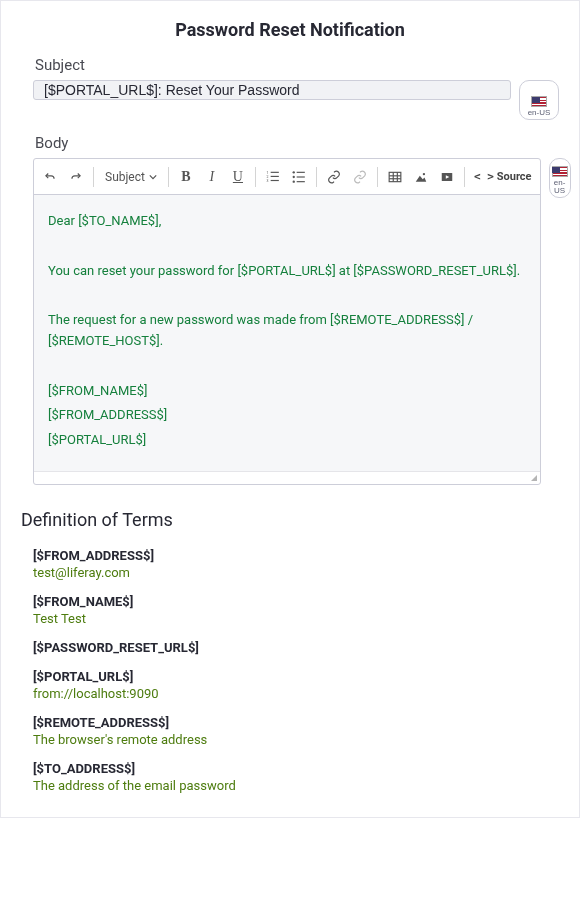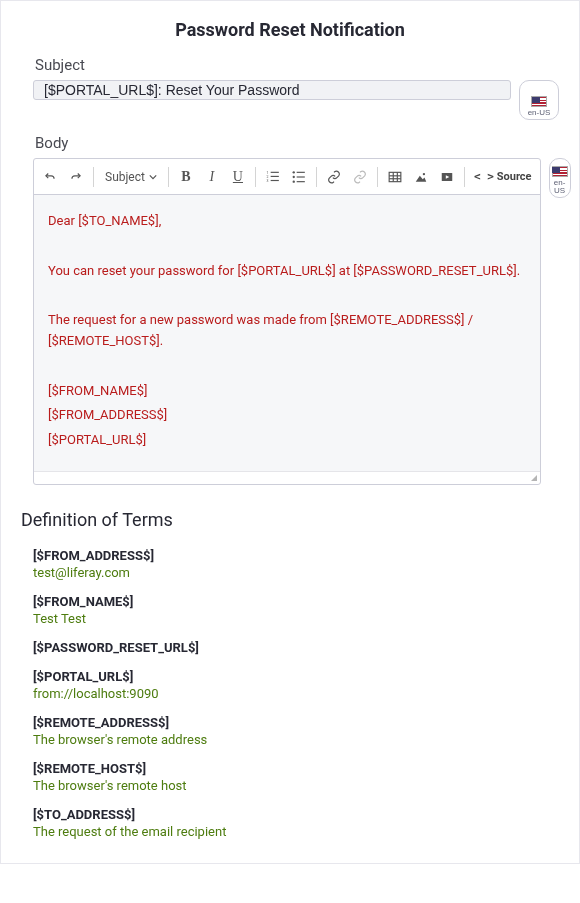--- a/index.html
+++ b/index.html
@@ -136,21 +136,21 @@
     padding: 0 4px;
     height: 24px;
     cursor: pointer;
     gap: 3px;
     flex-shrink: 0;
   }
   .editor-body {
     background: #f6f7f9;
     padding: 16px 14px;
     font-size: 13px;
-    color: #b91c1c;
+    color: #15803d;
     line-height: 1.6;
     min-height: 200px;
     border-bottom: 1px solid #e5e5e9;
   }
   .editor-body p { margin: 0 0 4px 0; }
   .resize-handle {
     height: 12px;
     position: relative;
   }
   .resize-handle::after {
@@ -340,22 +340,18 @@
       </div>
       <div class="term">
         <div class="term-key">[$PORTAL_URL$]</div>
         <div class="term-desc">from://localhost:9090</div>
       </div>
       <div class="term">
         <div class="term-key">[$REMOTE_ADDRESS$]</div>
         <div class="term-desc">The browser's remote address</div>
       </div>
       <div class="term">
-        <div class="term-key">[$REMOTE_HOST$]</div>
-        <div class="term-desc">The browser's remote host</div>
-      </div>
-      <div class="term">
         <div class="term-key">[$TO_ADDRESS$]</div>
-        <div class="term-desc">The request of the email recipient</div>
+        <div class="term-desc">The address of the email password</div>
       </div>
     </div>
 
 </div>
 
 </body></html>

